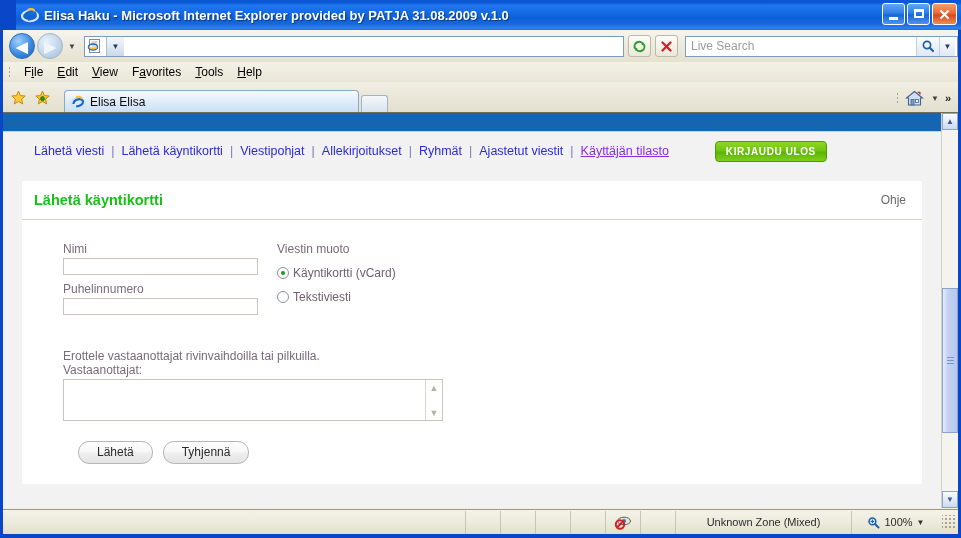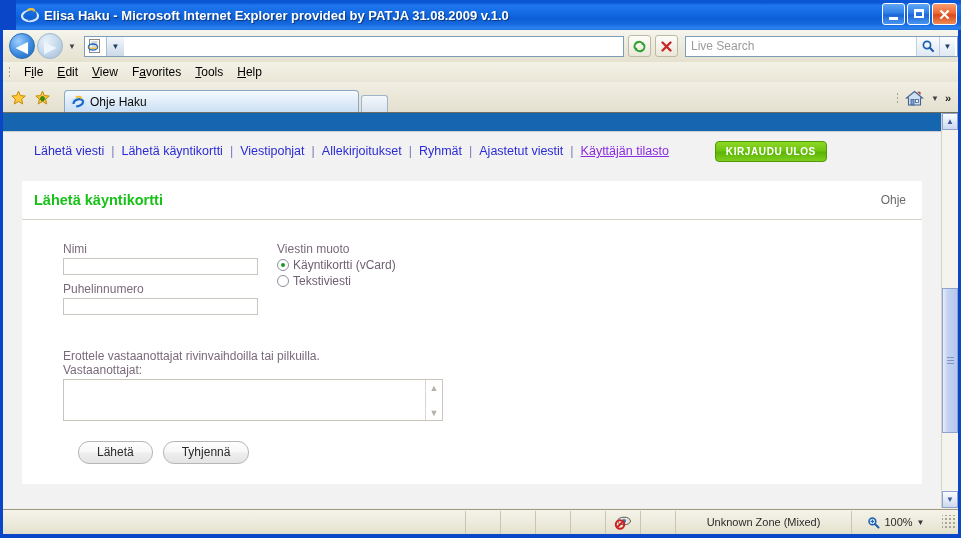--- a/index.html
+++ b/index.html
@@ -279,21 +279,21 @@
     width: 195px; height: 17px;
     border: 1px solid #c9c5bd; background: #fff;
     box-sizing: border-box;
     font-family: "Liberation Sans", sans-serif;
     font-size: 12px;
     padding: 0 2px;
     margin-bottom: 7px;
     display: block;
   }
   .radio-group { margin-top: 2px; }
-  .radio-row { display: flex; align-items: center; margin-top: 2px; }
+  .radio-row { display: flex; align-items: center; margin-top: 10px; }
   .radio {
     width: 12px; height: 12px; border-radius: 50%;
     border: 1px solid #8a8fa0; background: #fff;
     box-sizing: border-box; margin-right: 4px;
     position: relative; flex: 0 0 auto;
   }
   .radio.on::after {
     content: ""; position: absolute; left: 3px; top: 3px;
     width: 4px; height: 4px; border-radius: 50%; background: #1a9a1a;
   }
@@ -492,21 +492,21 @@
       </div>
 
       <div class="tab">
         <span class="tab-ico">
           <svg width="16" height="16" viewBox="0 0 16 16">
             <ellipse cx="8" cy="9" rx="7" ry="4.6" fill="none" stroke="#cfe3fa" stroke-width="2"></ellipse>
             <path d="M3.5 10 C3.5 4.8 12.5 3.5 13 7.5 C13.3 10.2 9.8 12.4 6.2 12.4" fill="none" stroke="#1b66c9" stroke-width="2.2"></path>
             <path d="M5.8 3.8 C8.5 1.8 12 2.8 11.6 5" fill="none" stroke="#f5c02a" stroke-width="1.8"></path>
           </svg>
         </span>
-        <span class="tab-label">Ohje Haku</span>
+        <span class="tab-label">Elisa Elisa</span>
       </div>
       <div class="newtab"></div>
 
       <div class="tabbar-right">
         <span class="grip"></span>
         <span class="home-ico">
           <svg width="19" height="17" viewBox="0 0 19 17">
             <path d="M9.5 1.5 L17.5 8 H15.5 V15 H3.5 V8 H1.5 Z" fill="#cfe0f5" stroke="#44628c" stroke-width="1.1"></path>
             <rect x="6" y="9.5" width="3" height="5.5" fill="#7c9fd0" stroke="#44628c" stroke-width="0.8"></rect>
             <rect x="10.5" y="9.5" width="3" height="3" fill="#eef5ff" stroke="#44628c" stroke-width="0.8"></rect>

